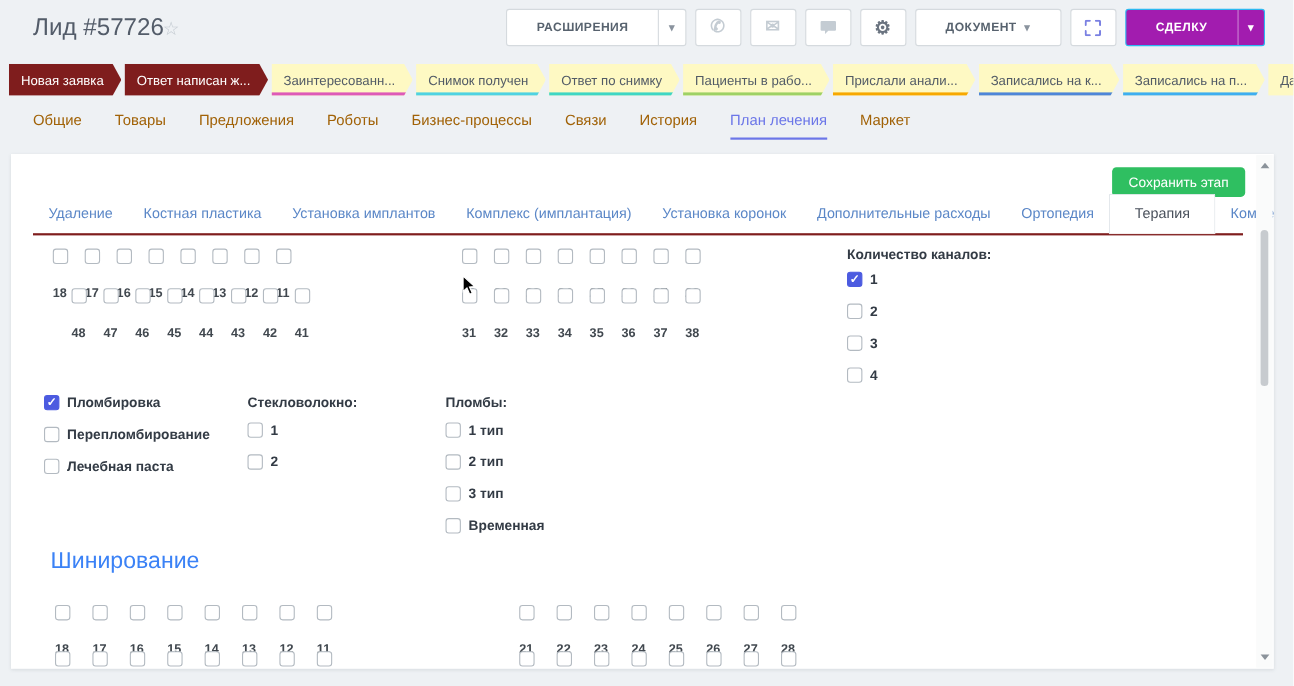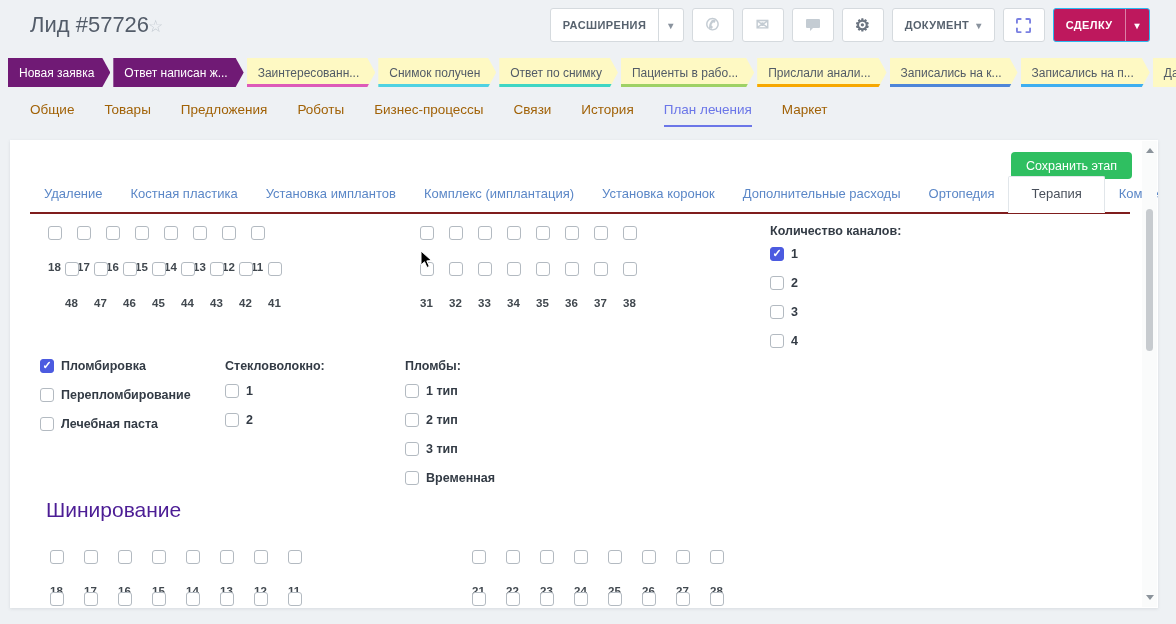--- a/index.html
+++ b/index.html
@@ -7,42 +7,42 @@
     background:#eef1f4;font-family:"Liberation Sans",sans-serif;color:#535c69;}
 
   
   .hdr{position:absolute;left:0;top:0;width:1176px;height:52px;}
   .page-title{position:absolute;left:30px;top:12px;font-size:22px;color:#535c69;}
   .fav-star{position:absolute;left:148px;top:16px;font-size:17px;color:#c3cad1;cursor:pointer;}
   .fav-star::before{content:"☆";}
   .hbar{position:absolute;right:26px;top:8px;display:flex;gap:8px;align-items:center;}
   .tb{display:flex;align-items:center;height:32px;background:#fff;border:1px solid #d5dade;
       border-radius:3px;font-size:11px;font-weight:bold;color:#57626e;letter-spacing:.4px;cursor:pointer;}
-  .tb .seg{padding:0 12px;display:flex;align-items:center;height:100%;}
+  .tb .seg{padding:0 27px;display:flex;align-items:center;height:100%;}
   .tb .seg.caret-seg{padding:0 9px;border-left:1px solid #d5dade;}
   .caret::before{content:"▾";font-size:10px;color:#8a939e;}
   .tb.iconbtn{width:40px;justify-content:center;}
   .ic{font-size:16px;color:#c4ccd3;line-height:1;}
   .ic-phone::before{content:"✆";}
   .ic-mail::before{content:"✉";}
   .ic-gear{color:#6b7480;font-size:17px;}
   .ic-gear::before{content:"⚙";}
   .docbtn .lbl{margin-right:7px;}
   .expandbtn{width:36px;justify-content:center;}
-  .dealbtn{background:#be185d;border-color:#2bb9f1;color:#fff;}
+  .dealbtn{background:#a21caf;border-color:#2bb9f1;color:#fff;}
   .dealbtn .seg.caret-seg{border-left:1px solid rgba(255,255,255,.45);}
   .dealbtn .caret::before{color:#fff;}
 
   
   .pipeline{position:absolute;left:8px;top:58px;display:flex;gap:3px;width:1400px;}
   .chip{position:relative;height:29px;display:flex;align-items:center;padding:0 16px 0 11px;
     background:#fef9c3;color:#525b66;font-size:12px;white-space:nowrap;cursor:pointer;
     clip-path:polygon(0 0,calc(100% - 8px) 0,100% 50%,calc(100% - 8px) 100%,0 100%);}
   .chip::after{content:"";position:absolute;left:0;right:0;bottom:0;height:3px;background:var(--u,transparent);}
-  .chip.filled{background:#701a75;color:#fff;}
+  .chip.filled{background:#7f1d1d;color:#fff;}
 
   
   .tabs{position:absolute;left:30px;top:102px;display:flex;gap:30px;font-size:13.5px;}
   .tab{color:#a16207;padding-bottom:8px;cursor:pointer;border-bottom:2px solid transparent;}
   .tab.active{color:#6b76e8;border-bottom-color:#6b76e8;}
 
   
   .panel{position:absolute;left:10px;top:140px;width:1148px;height:468px;background:#fff;
     box-shadow:0 1px 3px rgba(83,92,105,.14);overflow:hidden;}
   .save-btn{position:absolute;right:26px;top:12px;height:27px;padding:0 15px;background:#2fbf61;
@@ -63,21 +63,21 @@
   .tooth-grid{position:absolute;display:grid;grid-template-columns:repeat(8,29px);row-gap:6px;}
   .tooth-grid.wide{grid-template-columns:repeat(8,34px);}
   .tooth-cell{display:flex;flex-direction:column;align-items:flex-start;gap:21px;}
   .tooth-num{font-size:11.5px;font-weight:bold;color:#41484f;}
 
   .group-label{position:absolute;font-size:12.5px;font-weight:bold;color:#333b45;}
   .cb-list{position:absolute;display:flex;flex-direction:column;}
   .cb-row{display:flex;align-items:center;gap:7px;cursor:pointer;}
   .cb-label{font-size:12.5px;font-weight:bold;color:#333b45;white-space:nowrap;}
   .gap28 .cb-row{margin-bottom:14px;height:15px;}
-  .sect-title{position:absolute;font-size:21px;color:#4c1d95;}
+  .sect-title{position:absolute;font-size:21px;color:#3b82f6;}
 
   
   .stub-row{position:absolute;display:grid;grid-template-columns:repeat(8,34px);}
 
   
   .scroll{position:absolute;right:1px;top:1px;bottom:1px;width:15px;background:#fafbfb;}
   .sc-up,.sc-down{position:absolute;left:4px;width:0;height:0;border-left:4px solid transparent;
     border-right:4px solid transparent;cursor:pointer;}
   .sc-up{top:7px;border-bottom:5px solid #8b939b;}
   .sc-down{bottom:7px;border-top:5px solid #8b939b;}

